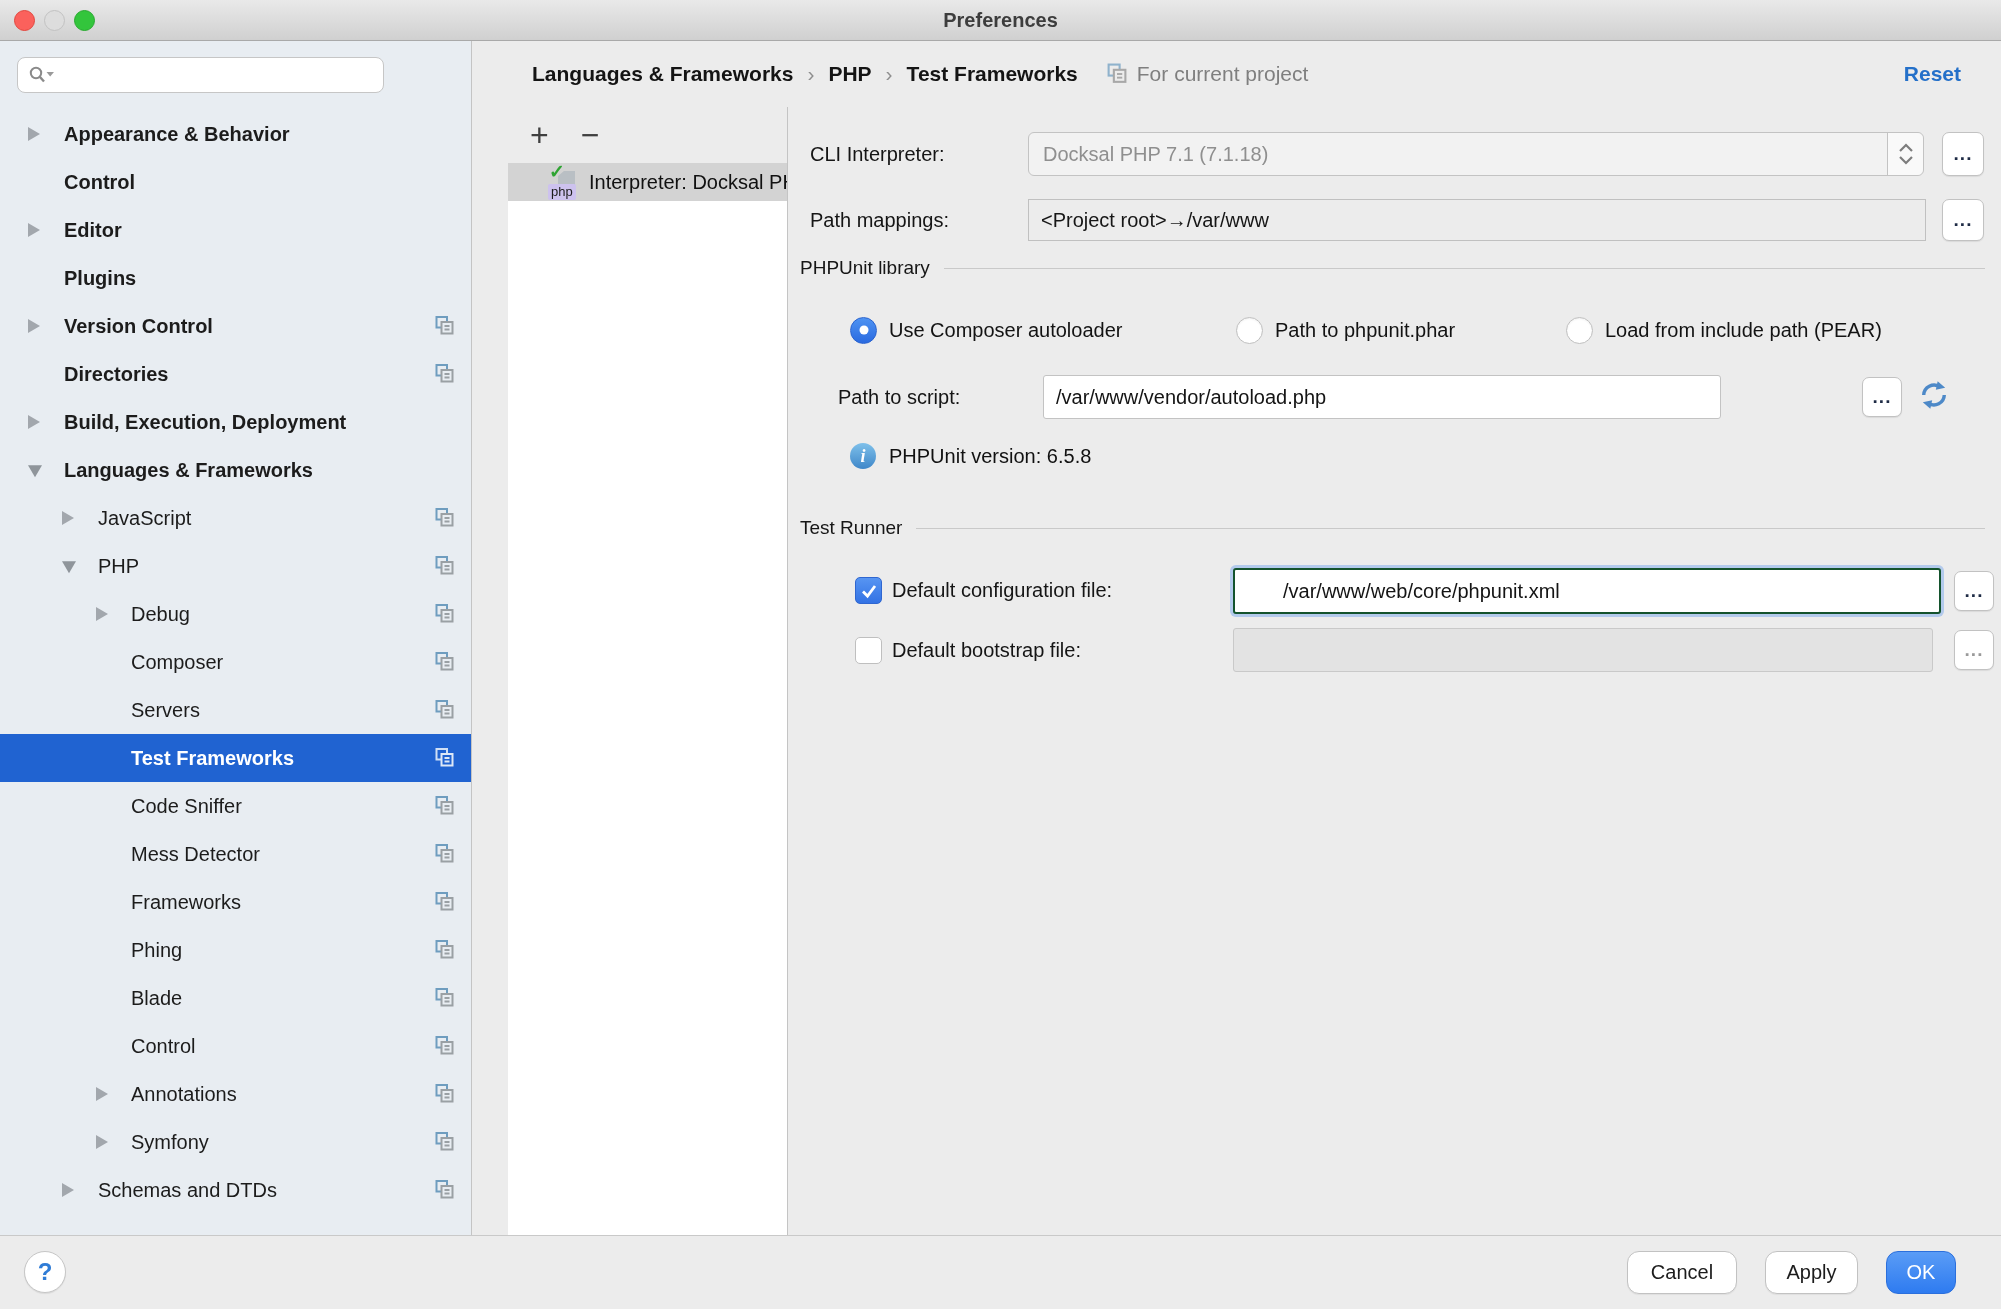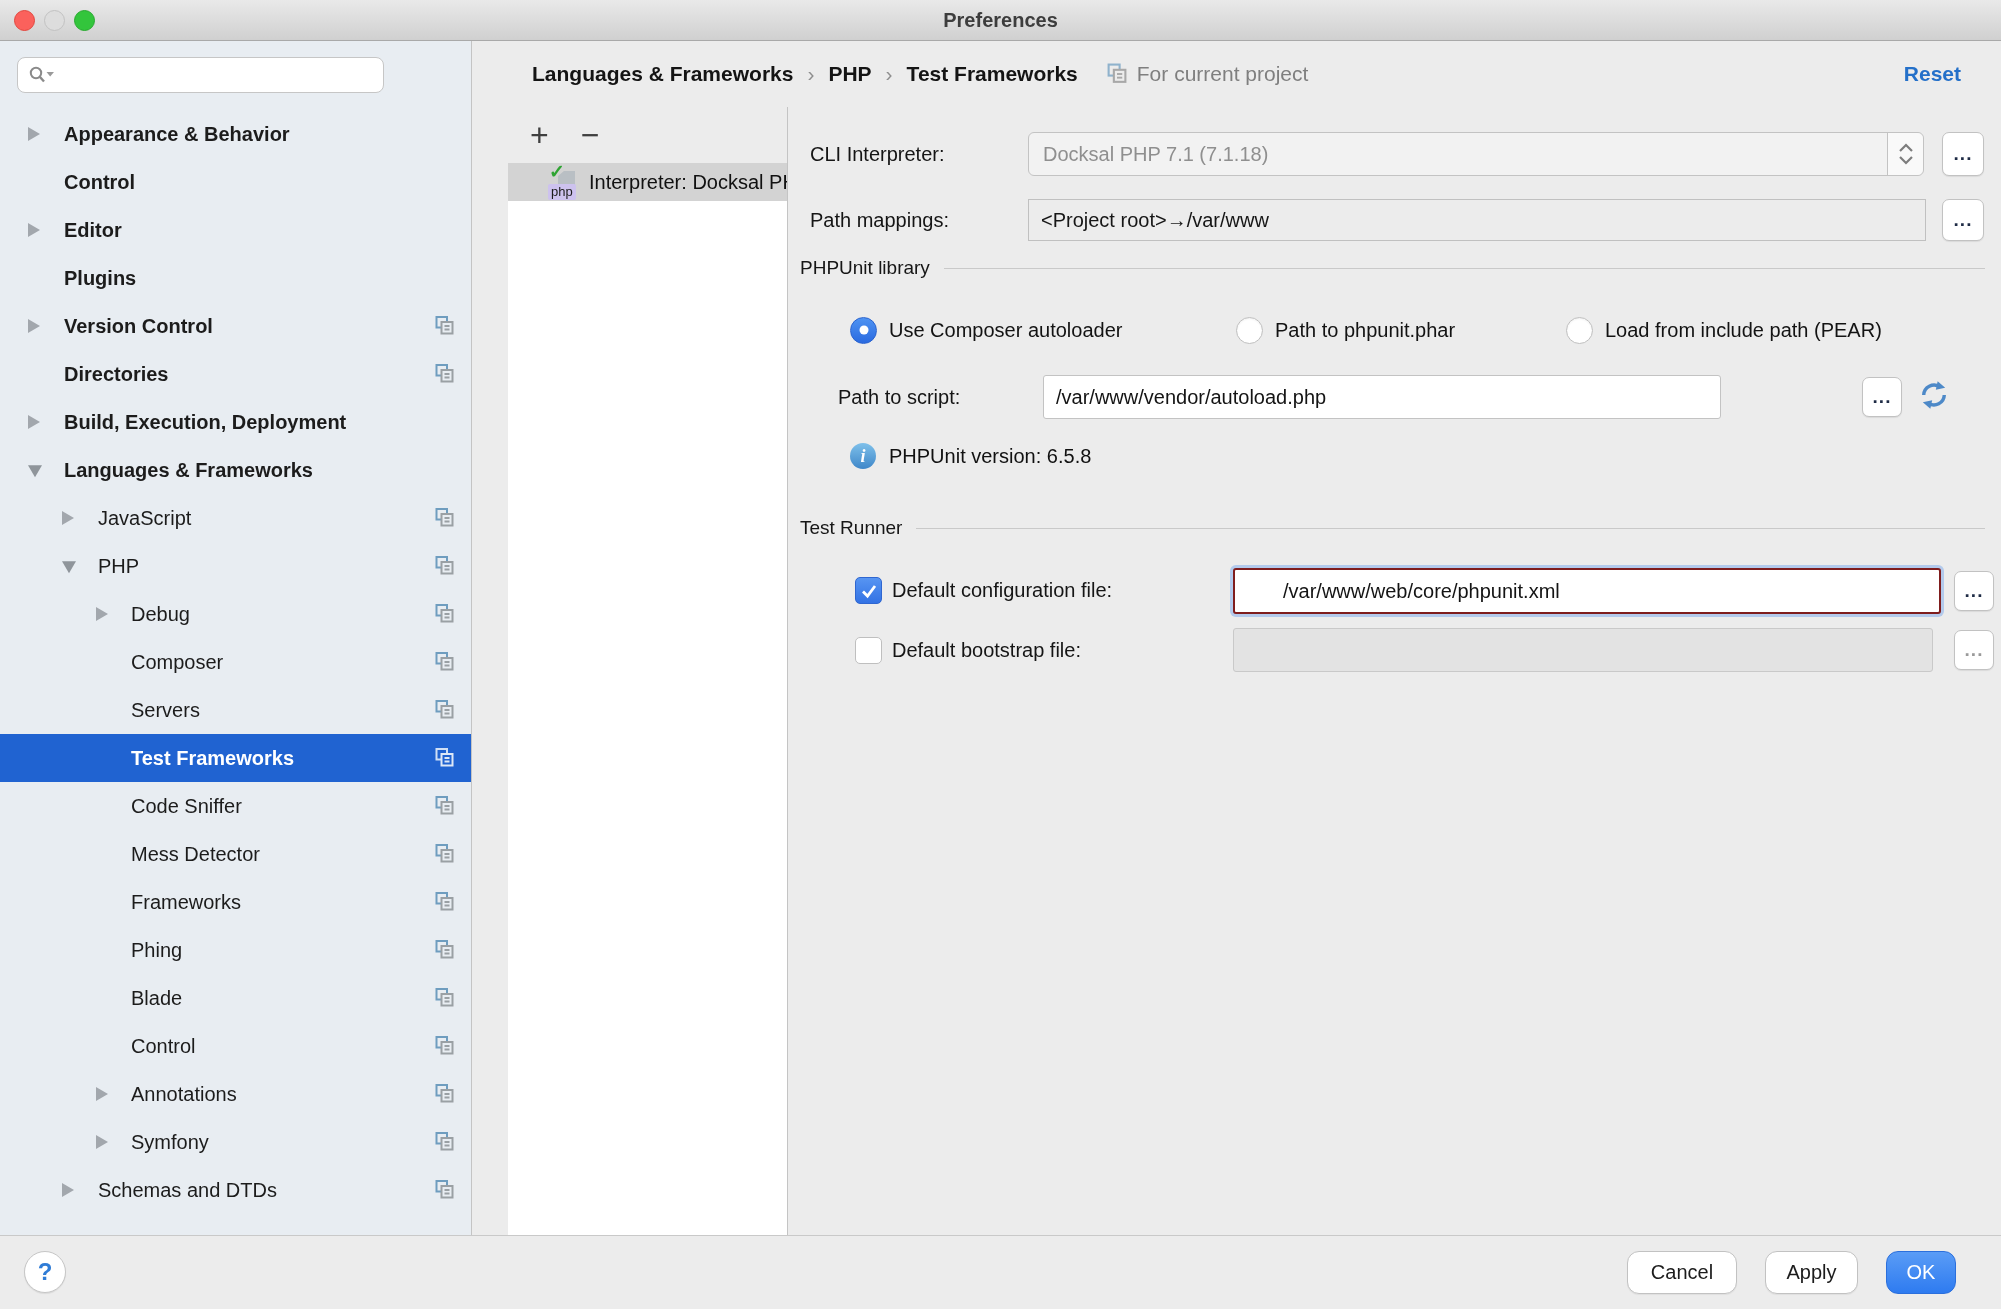--- a/index.html
+++ b/index.html
@@ -68,21 +68,21 @@
   .flabel { font-size:20px; color:#151515; white-space:nowrap; }
   .dropdown { background:#f2f2f2; border:1px solid #c3c3c3; border-radius:6px; display:flex; align-items:center;
     padding-left:14px; font-size:20px; color:#8f8f8f; }
   .ddvalue { white-space:nowrap; overflow:hidden; }
   .stepper { position:absolute; right:0; top:0; bottom:0; width:36px; border-left:1px solid #c3c3c3;
     background:#f9f9f9; border-radius:0 6px 6px 0; display:flex; align-items:center; justify-content:center; cursor:pointer; }
   .flatfield { background:#ececec; border:1px solid #c0c0c0; display:flex; align-items:center;
     padding-left:12px; font-size:20px; color:#161616; }
   .textinput { background:#fff; border:1px solid #c3c3c3; border-radius:3px; font-size:20px; color:#141414;
     padding:0 12px; display:flex; align-items:center; white-space:nowrap; overflow:hidden; }
-  .textinput.focused { border:2px solid #7f1d1d; box-shadow:0 0 0 3px rgba(121,167,235,.5);padding-left:48px; }
+  .textinput.focused { border:2px solid #14532d; box-shadow:0 0 0 3px rgba(121,167,235,.5);padding-left:48px; }
   .textinput.disabled { background:#e3e3e3; border:1px solid #c9c9c9; }
   .browse { background:#fff; border:1px solid #c2c2c2; border-radius:7px; box-shadow:0 1px 1px rgba(0,0,0,.08);
     display:flex; align-items:center; justify-content:center; font-size:19px; color:#1e2b45; font-weight:bold;
     letter-spacing:1px; cursor:pointer; }
   .browse.disabled { color:#9a9a9a; }
   .sectiontitle { display:flex; align-items:center; }
   .sectiontitle .st { font-size:19px; color:#161616; white-space:nowrap; margin-right:14px; }
   .sectiontitle .line { flex:1; height:1px; background:#c9c9c9; }
   .rgroup { display:flex; align-items:center; }
   .radio { width:27px; height:27px; border-radius:50%; flex:0 0 auto; position:relative; }

